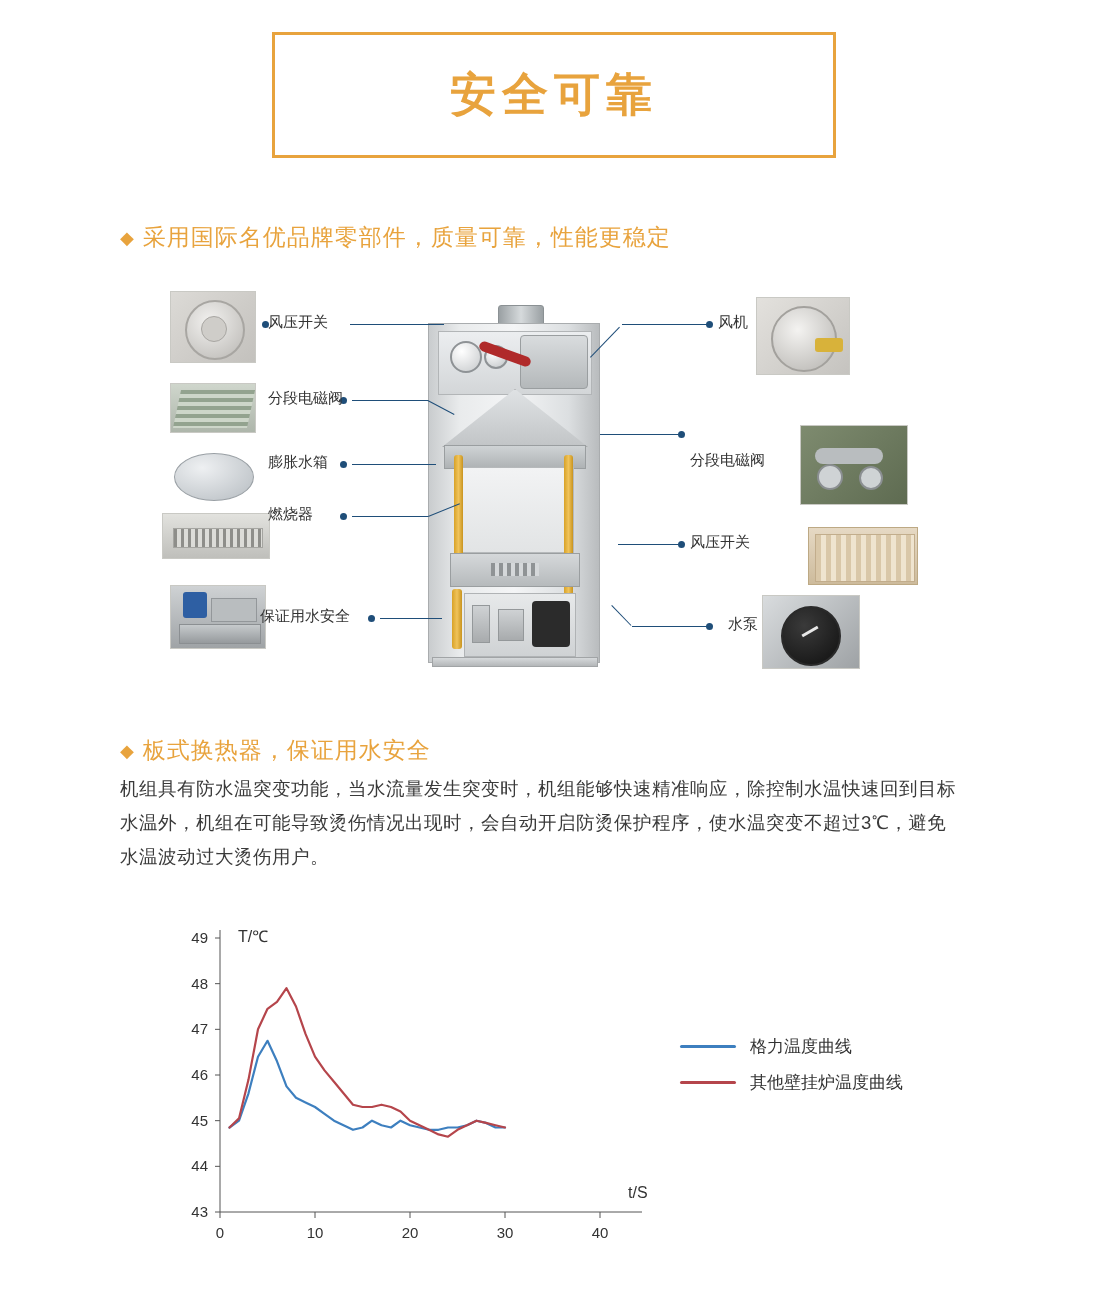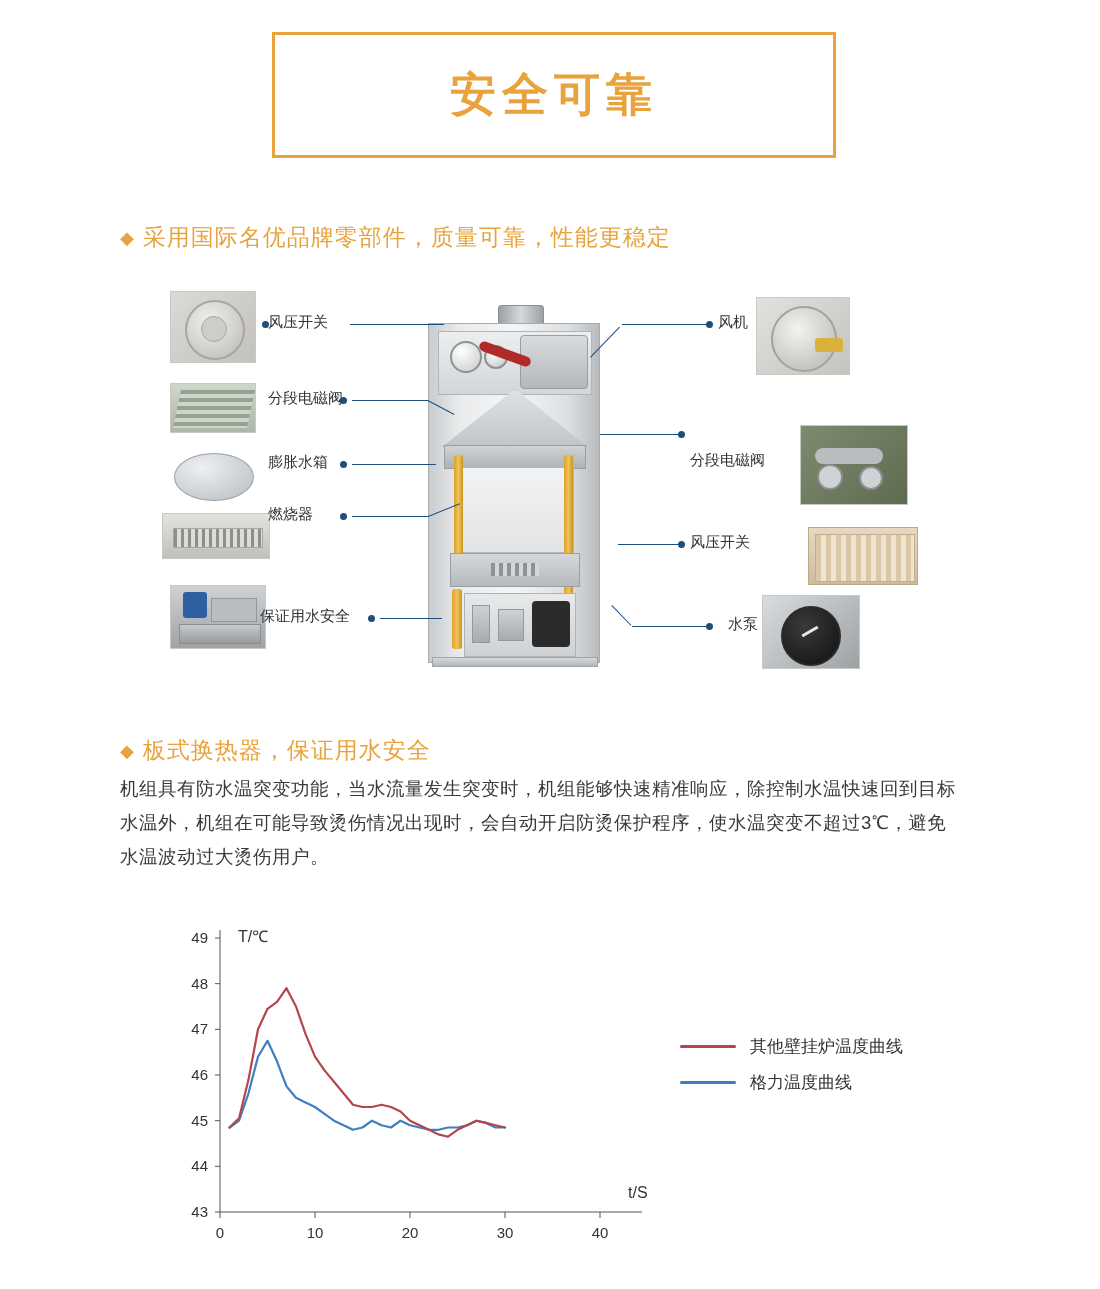--- a/index.html
+++ b/index.html
@@ -449,21 +449,21 @@
       <line x1="480" y1="302" x2="480" y2="308" stroke="#555" stroke-width="1"></line>
       <text x="480" y="328" text-anchor="middle" font-size="15" fill="#333" font-family="&quot;Liberation Sans&quot;, sans-serif">40</text>
       <text x="118" y="32" font-size="16" fill="#333" font-family="&quot;Liberation Sans&quot;, sans-serif">T/℃</text>
       <text x="508" y="288" font-size="16" fill="#333" font-family="&quot;Liberation Sans&quot;, sans-serif">t/S</text>
       <path d="M109.5 217.5 L119.0 210.7 L128.5 183.3 L138.0 146.7 L147.5 130.8 L157.0 151.3 L166.5 176.4 L176.0 187.8 L185.5 192.4 L195.0 197.0 L204.5 203.8 L214.0 210.7 L223.5 215.2 L233.0 219.8 L242.5 217.5 L252.0 210.7 L261.5 215.2 L271.0 217.5 L280.5 210.7 L290.0 215.2 L299.5 217.5 L309.0 219.8 L318.5 219.8 L328.0 217.5 L337.5 217.5 L347.0 215.2 L356.5 210.7 L366.0 212.9 L375.5 217.5 L385.0 217.5" fill="none" stroke="#3d7fbf" stroke-width="2.2" stroke-linejoin="round" stroke-linecap="round"></path>
       <path d="M109.5 217.5 L119.0 208.4 L128.5 169.6 L138.0 119.3 L147.5 98.8 L157.0 91.9 L166.5 78.2 L176.0 96.5 L185.5 123.9 L195.0 146.7 L204.5 160.4 L214.0 171.8 L223.5 183.3 L233.0 194.7 L242.5 197.0 L252.0 197.0 L261.5 194.7 L271.0 197.0 L280.5 201.5 L290.0 210.7 L299.5 215.2 L309.0 219.8 L318.5 224.4 L328.0 226.7 L337.5 219.8 L347.0 215.2 L356.5 210.7 L366.0 212.9 L375.5 215.2 L385.0 217.5" fill="none" stroke="#b5454b" stroke-width="2.2" stroke-linejoin="round" stroke-linecap="round"></path>
     </svg>
 
   <div class="legend">
     <div class="legend-row">
+      <span class="legend-swatch" id="sw0" style="background: rgb(61, 127, 191);"></span>
+      <span>格力温度曲线</span>
+    </div>
+    <div class="legend-row">
       <span class="legend-swatch" id="sw1" style="background: rgb(181, 69, 75);"></span>
       <span>其他壁挂炉温度曲线</span>
     </div>
-    <div class="legend-row">
-      <span class="legend-swatch" id="sw0" style="background: rgb(61, 127, 191);"></span>
-      <span>格力温度曲线</span>
-    </div>
   </div>
 </div>
 
 </body></html>

